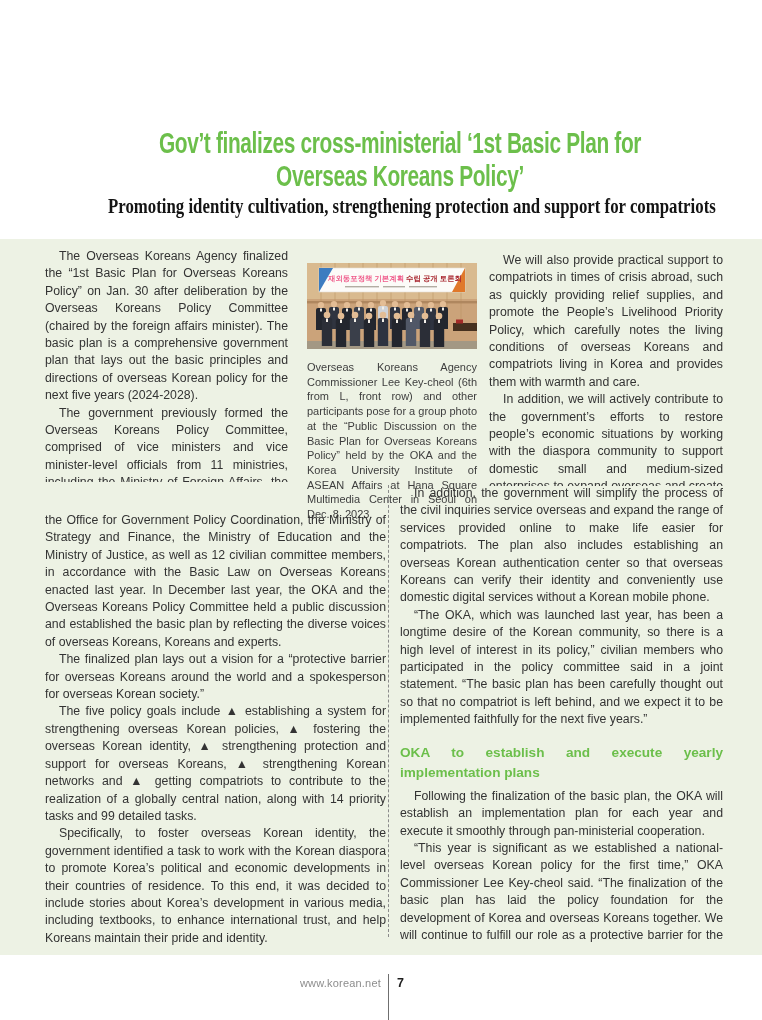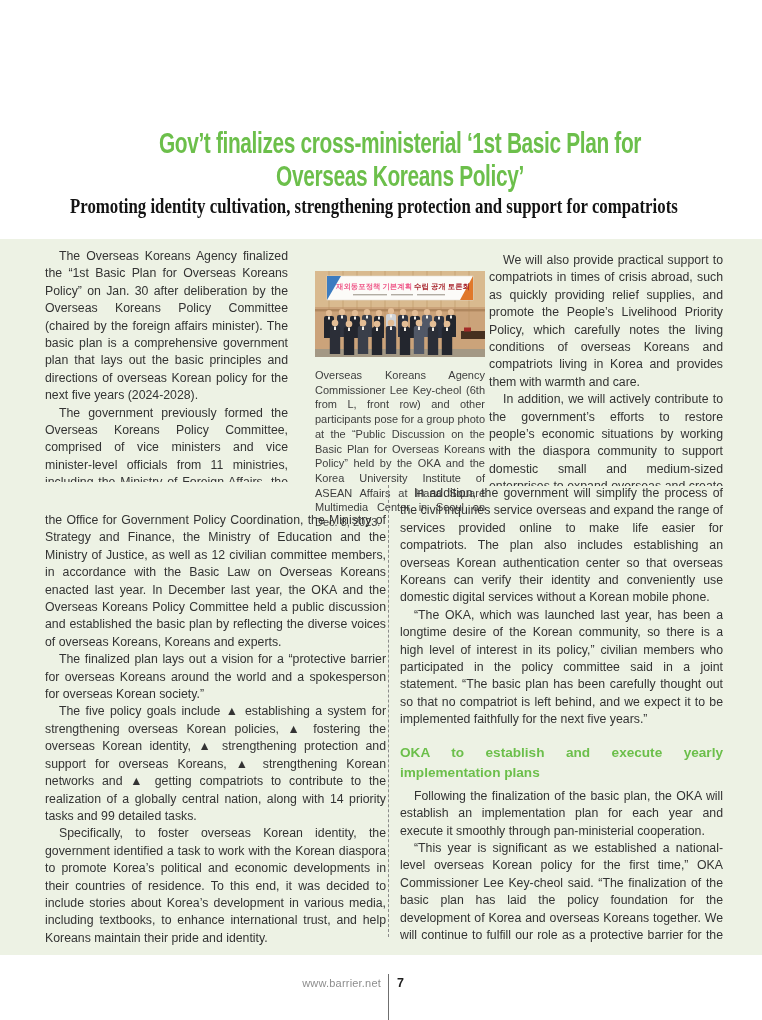--- a/index.html
+++ b/index.html
@@ -18,21 +18,21 @@
     text-align:center;color:#6cbf4b;
     font-weight:bold;font-size:29px;line-height:33px;
     letter-spacing:-0.5px;
     padding-left:19px;
   }
   .title .tline{display:block;transform:scaleX(0.72);transform-origin:50% 50%;white-space:nowrap;}
   .subtitle{
     position:absolute;top:176px;left:0;width:700px;
     text-align:center;color:#141414;
     font-family:"Liberation Serif", serif;
-    font-size:21px;line-height:26px;
+    font-size:21px;line-height:26px;padding-left:38px;
   }
   .subtitle .tline{display:block;transform:scaleX(0.80);transform-origin:50% 50%;white-space:nowrap;}
 
   
   .panel{
     position:absolute;top:239px;left:0;width:762px;height:716px;
     background:#edf2e4;
   }
   .col{position:absolute;overflow:hidden;color:#333;}
   .col p{margin:0;font-size:12.3px;line-height:17.4px;text-align:justify;text-indent:14px;}
@@ -44,21 +44,21 @@
   .col-a1{left:45px;top:9px;width:243px;height:234px;}
   .col-a3{left:489px;top:13px;width:234px;height:234px;}
   .col-b1{left:45px;top:246px;width:341px;height:458px;margin-top:27px;}
   .col-b2{left:400px;top:246px;width:323px;height:458px;}
   .v-divider{
     position:absolute;left:388px;top:246px;height:452px;width:0;
     border-left:1.6px dashed #8b8b8b;
   }
 
   
-  .photo-fig{position:absolute;left:299px;top:16px;width:170px;margin:16px;}
+  .photo-fig{position:absolute;left:299px;top:16px;width:170px;margin:8px;}
   .photo-fig svg{display:block;width:170px;height:86px;}
   .photo-caption{
     margin-top:11px;font-size:11px;line-height:14.7px;
     color:#3e3e3e;text-align:justify;
   }
 
   
   .footer-url{
     position:absolute;top:977px;right:381px;
     font-size:11px;color:#8d8d8d;letter-spacing:0.2px;
@@ -185,17 +185,17 @@
     <div class="col col-b2">
       <p>In addition, the government will simplify the process of the civil inquiries service overseas and expand the range of services provided online to make life easier for compatriots. The plan also includes establishing an overseas Korean authentication center so that overseas Koreans can verify their identity and conveniently use domestic digital services without a Korean mobile phone.</p>
       <p>“The OKA, which was launched last year, has been a longtime desire of the Korean community, so there is a high level of interest in its policy,” civilian members who participated in the policy committee said in a joint statement. “The basic plan has been carefully thought out so that no compatriot is left behind, and we expect it to be implemented faithfully for the next five years.”</p>
       <h3 class="col-heading">OKA to establish and execute yearly implementation plans</h3>
       <p>Following the finalization of the basic plan, the OKA will establish an implementation plan for each year and execute it smoothly through pan-ministerial cooperation.</p>
       <p><span>“This year is significant as we established a national-level overseas Korean policy for the first time,” OKA Commissioner Lee Key-cheol said. “The finalization of the basic plan has laid the policy foundation for the development of Korea and overseas Koreans together. We will continue to fulfill our role as a protective barrier for the protection and support of our proud 7 million overseas Koreans and as an advocate for the overseas Korean community that provides practical help.”</span></p>
     </div>
 
   </div>
 
-  <div class="footer-url">www.barrier.net</div>
+  <div class="footer-url">www.korean.net</div>
   <div class="footer-rule"></div>
   <div class="footer-page">7</div>
 
 </div>
 
 </body></html>

